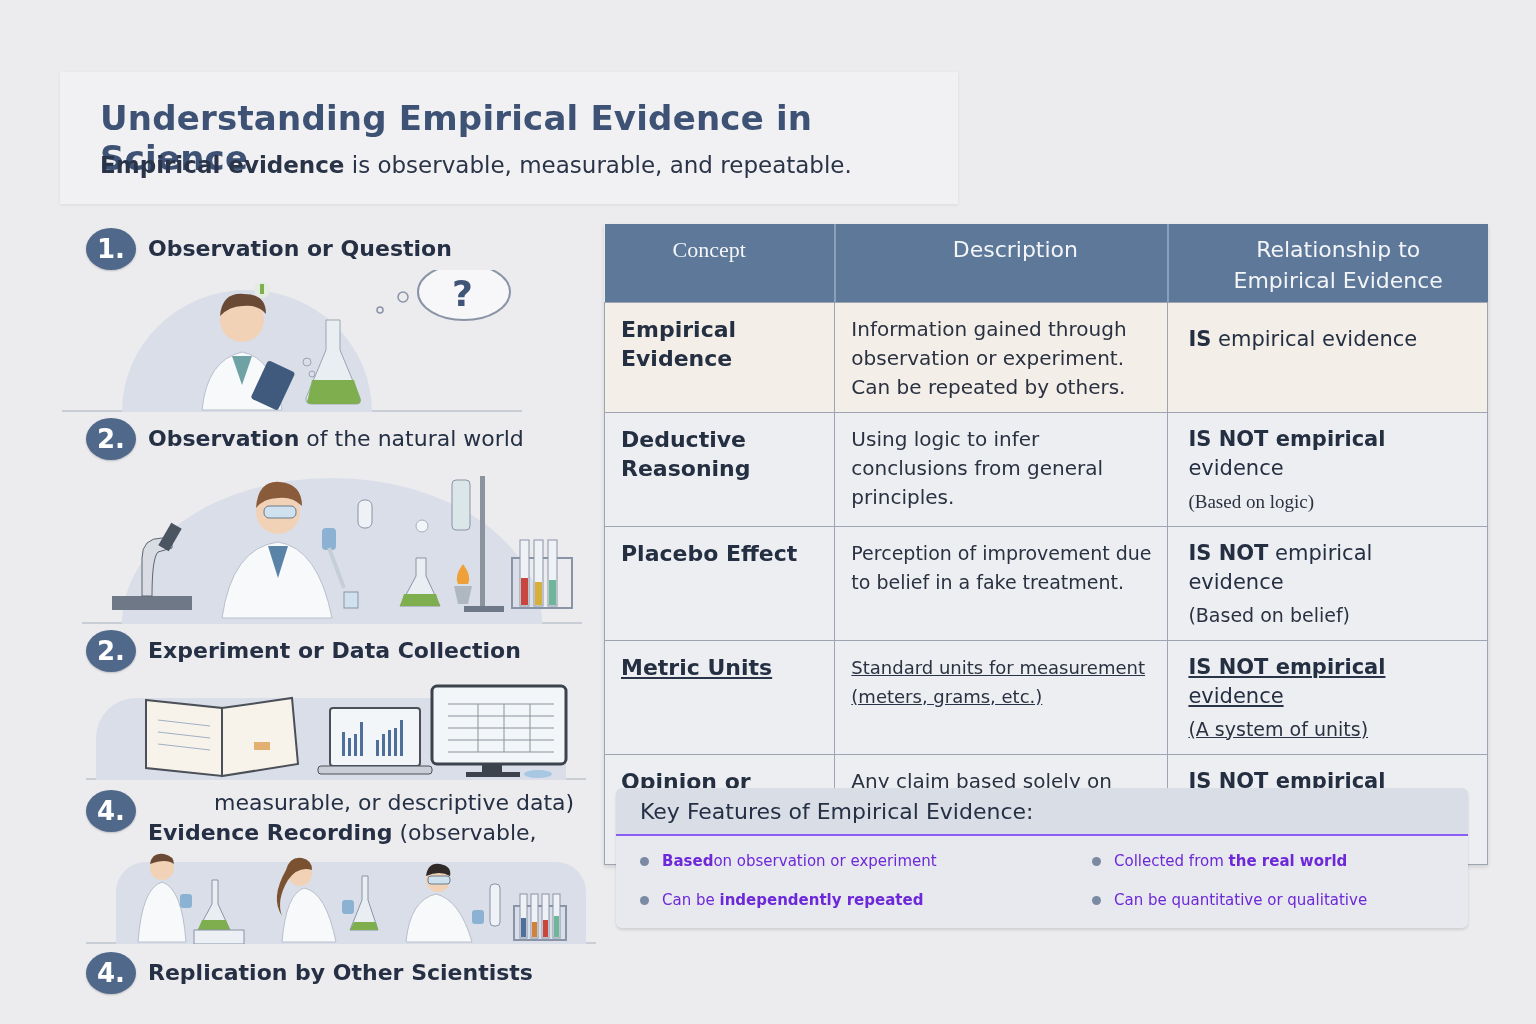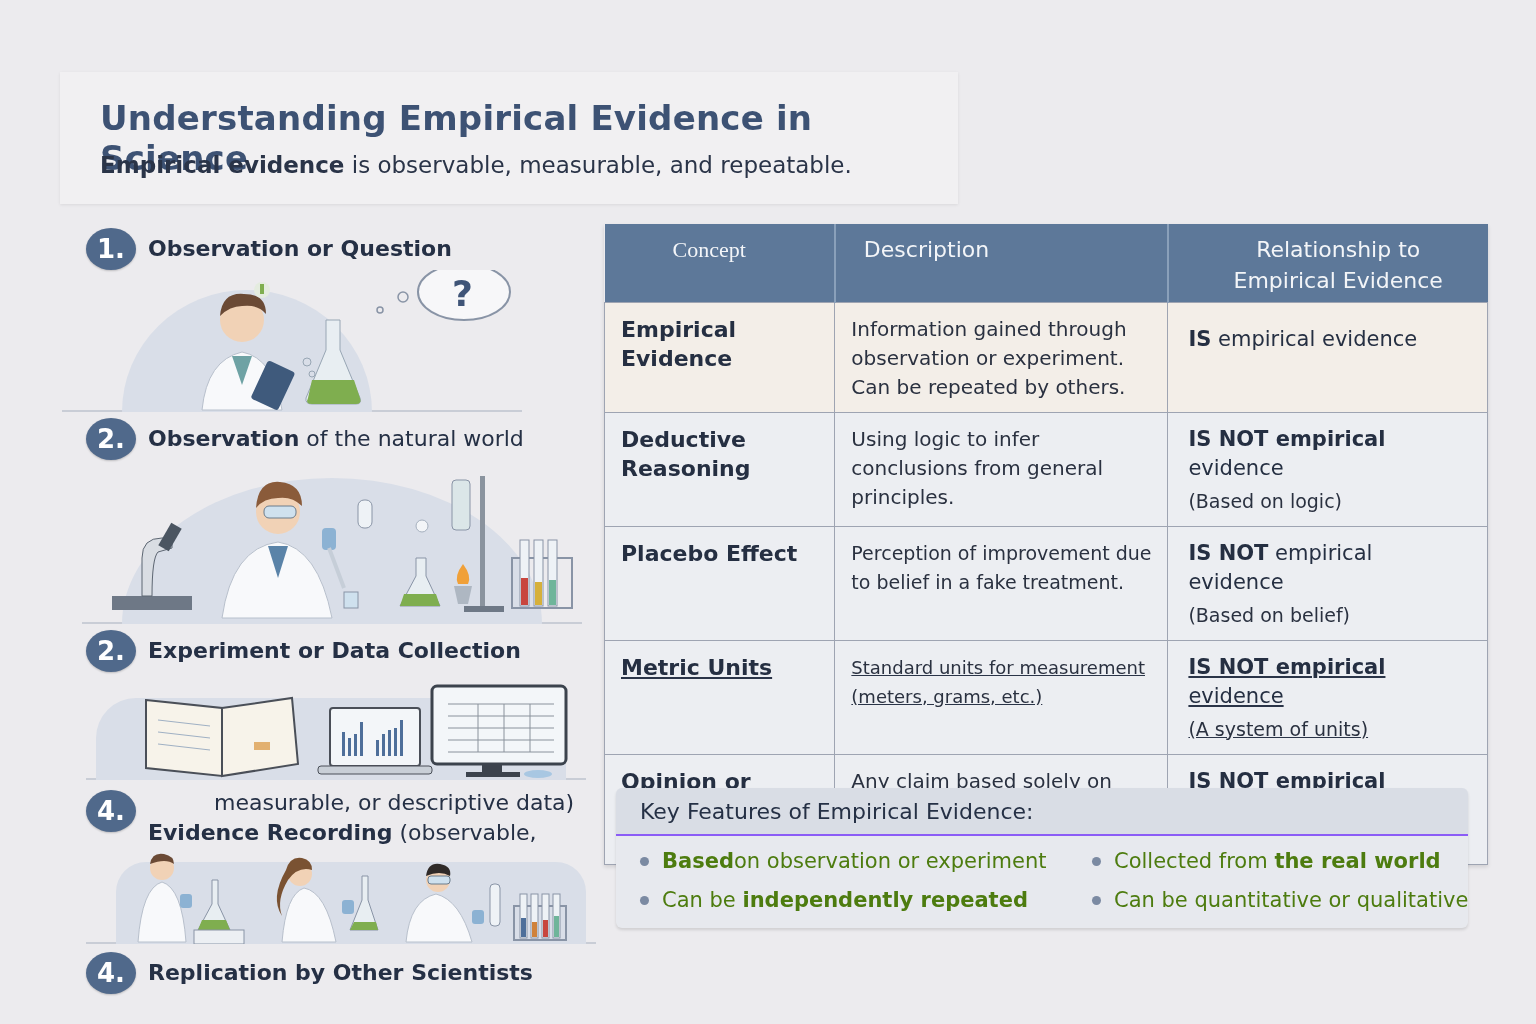--- a/index.html
+++ b/index.html
@@ -56,21 +56,21 @@
       box-shadow: 0 2px 4px rgba(0,0,0,0.12);
     }
     table { border-collapse: collapse; width: 100%; table-layout: fixed; }
     th {
       background: #5d7899; color: #f3f5f8; font-weight: normal;
       font-size: 22px; height: 78px; vertical-align: top; padding-top: 10px;
       border-right: 2px solid #8aa0ba; line-height: 31px;
     }
     th:last-child { border-right: none; }
     th.c1 { text-align: center; padding-right: 20px; font-family: Liberation Serif, serif; }
-    th.c2 { text-align: left; padding-left: 28px; }
+    th.c2 { text-align: center; padding-left: 28px; }
     th.c3 { text-align: center; padding-left: 20px; }
     td {
       border: 1.5px solid #9ea4b2; vertical-align: top;
       background: #eceef2; font-size: 20px; line-height: 29px;
       padding: 12px 14px 10px 16px;
     }
     tr.highlight td { background: #f3eee8; }
     td.concept { font-weight: bold; font-size: 22px; color: #252f42; }
     td.desc { color: #2a3140; padding-left: 16px; }
     td.rel { font-size: 21px; color: #252f42; padding-left: 20px; }
@@ -87,21 +87,21 @@
     }
     .features-head {
       height: 48px; background: #d9dde5; padding-left: 24px;
       font-size: 22px; line-height: 48px; color: #253045;
       border-bottom: 2px solid #8b5cf6;
     }
     .feat-grid {
       display: grid; grid-template-columns: 452px 400px; row-gap: 9px;
       padding: 10px 0 0 24px;
     }
-    .feat-item { display: flex; align-items: center; font-size: 21px; color: #4d7c0f; line-height: 30px; }
+    .feat-item { display: flex; align-items: center; font-size: 15px; color: #6d28d9; line-height: 30px; }
     .dot { width: 9px; height: 9px; border-radius: 50%; background: #7b8aa2; margin-right: 13px; flex-shrink: 0; }
     .feat-item b { font-weight: bold; }
   </style>
 </head>
 <body>
 
 <div class="header-card">
   <div class="header-title">Understanding Empirical Evidence in Science</div>
   <div class="header-sub"><b>Empirical evidence</b><span> is observable, measurable, and repeatable.</span></div>
 </div>
@@ -287,21 +287,21 @@
     </thead>
     <tbody>
       <tr class="highlight" style="height:108px;">
         <td class="concept" style="padding-right:40px;">Empirical Evidence</td>
         <td class="desc">Information gained through observation or experiment. Can be repeated by others.</td>
         <td class="rel" style="padding-top:22px;"><b>IS</b><span> empirical evidence</span><div class="rel-sub"></div></td>
       </tr>
       <tr style="height:108px;">
         <td class="concept" style="padding-right:40px;">Deductive Reasoning</td>
         <td class="desc" style="padding-right:40px;">Using logic to infer conclusions from general principles.</td>
-        <td class="rel"><b>IS NOT empirical</b><span> evidence</span><div class="rel-sub" style="margin-top:4px;">(Based on logic)</div></td>
+        <td class="rel"><b>IS NOT empirical</b><span> evidence</span><div class="rel-sub" style="margin-top:4px;font-family:Liberation Serif, serif;">(Based on logic)</div></td>
       </tr>
       <tr style="height:84px;">
         <td class="concept">Placebo Effect</td>
         <td class="desc" style="font-size:19px;">Perception of improvement due to belief in a fake treatment.</td>
         <td class="rel"><b>IS NOT</b><span> empirical evidence</span><div class="rel-sub" style="margin-top:4px;">(Based on belief)</div></td>
       </tr>
       <tr style="height:82px;text-decoration:underline;">
         <td class="concept">Metric Units</td>
         <td class="desc" style="font-size:18px;">Standard units for measurement (meters, grams, etc.)</td>
         <td class="rel"><b>IS NOT empirical</b><span> evidence</span><div class="rel-sub" style="margin-top:4px;">(A system of units)</div></td>

